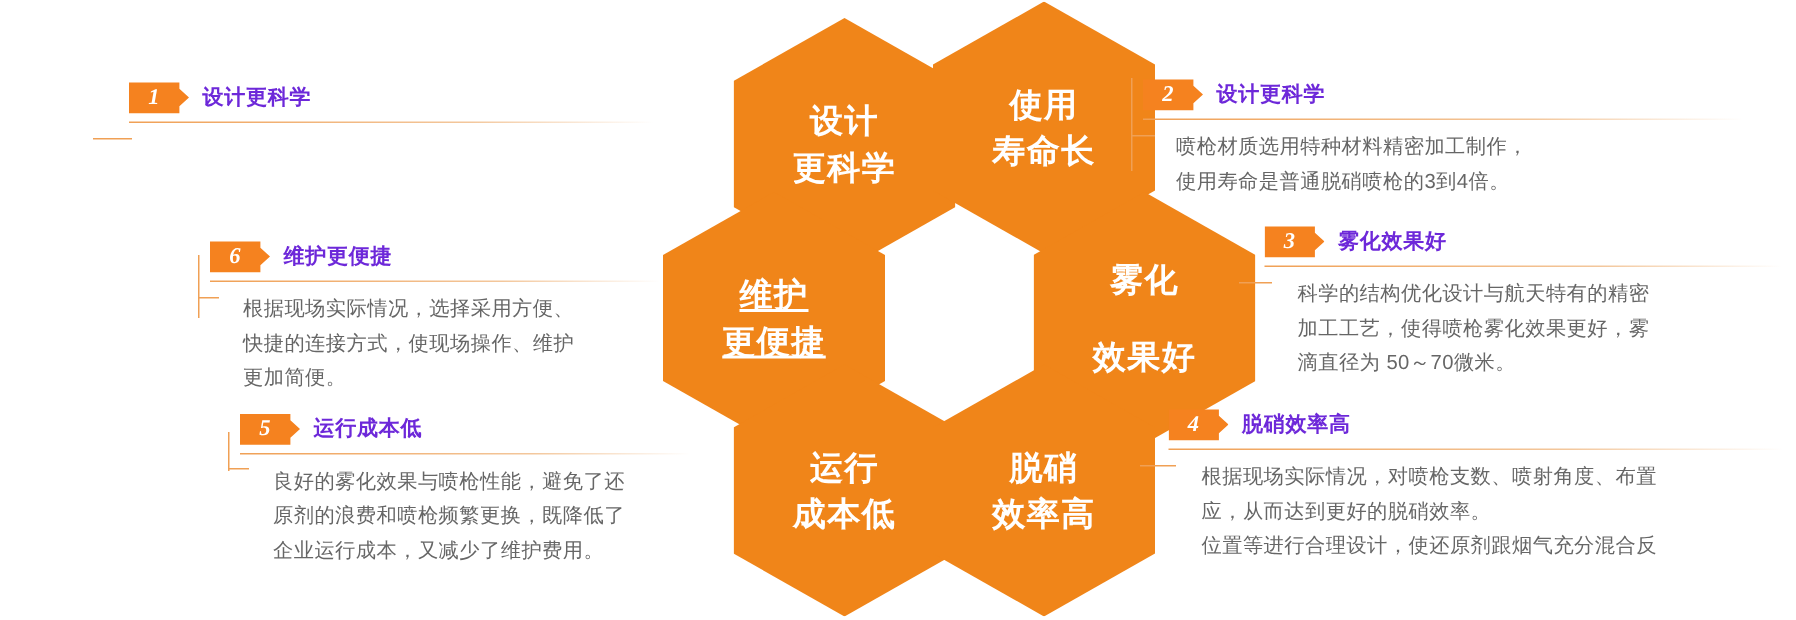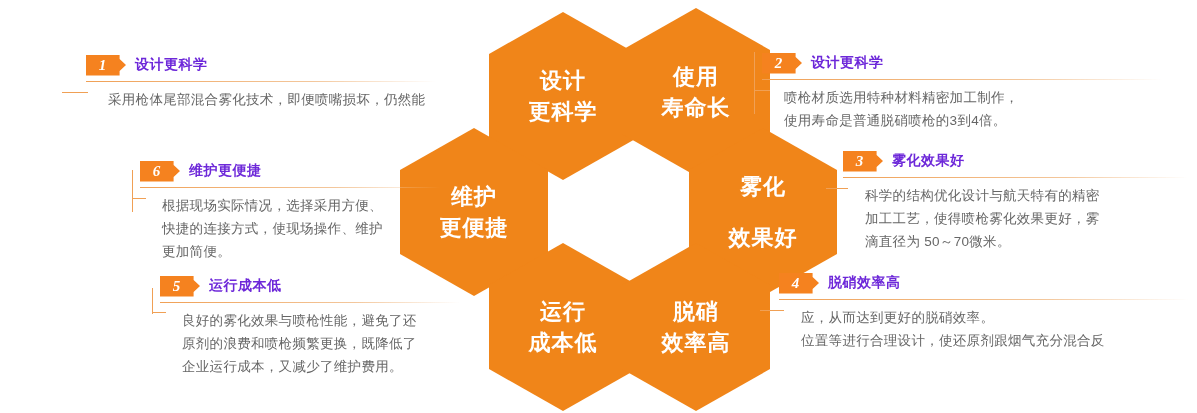--- a/index.html
+++ b/index.html
@@ -40,22 +40,22 @@
     line-height:1.42;
     letter-spacing:1px;
     text-align:center;
     pointer-events:auto;
     cursor:pointer;
   }
   .hex span{display:block;white-space:nowrap;}
 
   
   .hex.h1{left:489px;top:12px;}
-  .hex.h2{left:622px;top:8px;}
-  .hex.h3{left:400px;top:128px;}
+  .hex.h2{left:622px;top:1px;}
+  .hex.h3{left:442px;top:128px;text-decoration:underline;}
   .hex.h4{left:689px;top:128px;gap:20px;}
   .hex.h5{left:489px;top:243px;}
   .hex.h6{left:622px;top:243px;font-family:Liberation Serif, serif;}
 
   
   .block{
     position:absolute;
     z-index:5;
   }
   .block-head{
@@ -247,21 +247,20 @@
   <div class="stub" style="left:826px;top:188px;width:22px;"></div>
   <div class="stub" style="left:760px;top:310px;width:24px;"></div>
 
   <div class="block" id="blk1">
     <div class="block-head">
       <div class="badge">1</div>
       <div class="title">设计更科学</div>
     </div>
     <div class="rule"></div>
     <div class="body indent">
-      <p>采用枪体尾部混合雾化技术，即便喷嘴损坏，仍然能</p>
     </div>
   </div>
 
   <div class="block" id="blk2">
     <div class="block-head">
       <div class="badge">2</div>
       <div class="title">设计更科学</div>
     </div>
     <div class="rule"></div>
     <div class="body indent">
@@ -283,20 +282,21 @@
     </div>
   </div>
 
   <div class="block" id="blk4">
     <div class="block-head">
       <div class="badge">4</div>
       <div class="title">脱硝效率高</div>
     </div>
     <div class="rule"></div>
     <div class="body indent">
+      <p>根据现场实际情况，对喷枪支数、喷射角度、布置</p>
       <p>应，从而达到更好的脱硝效率。</p>
       <p>位置等进行合理设计，使还原剂跟烟气充分混合反</p>
     </div>
   </div>
 
   <div class="block" id="blk5">
     <div class="block-head">
       <div class="badge">5</div>
       <div class="title">运行成本低</div>
     </div>

